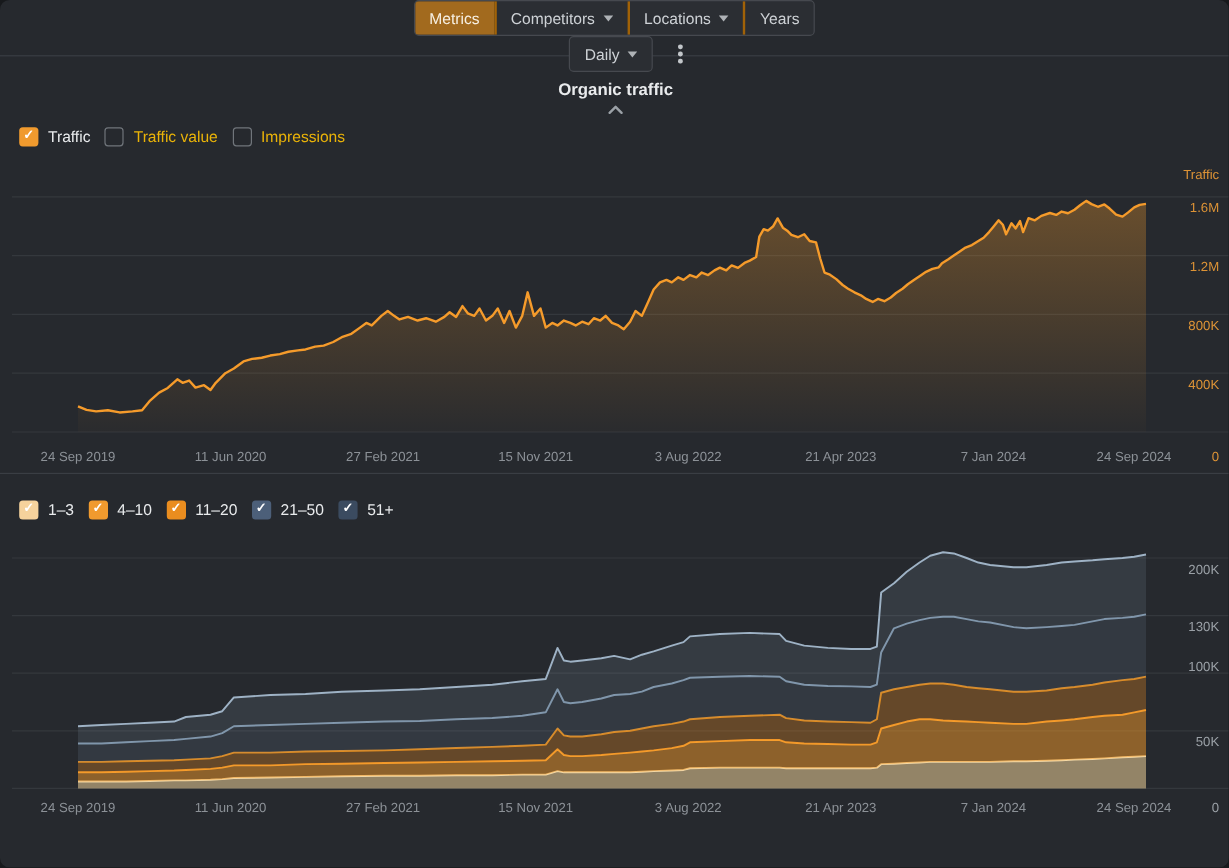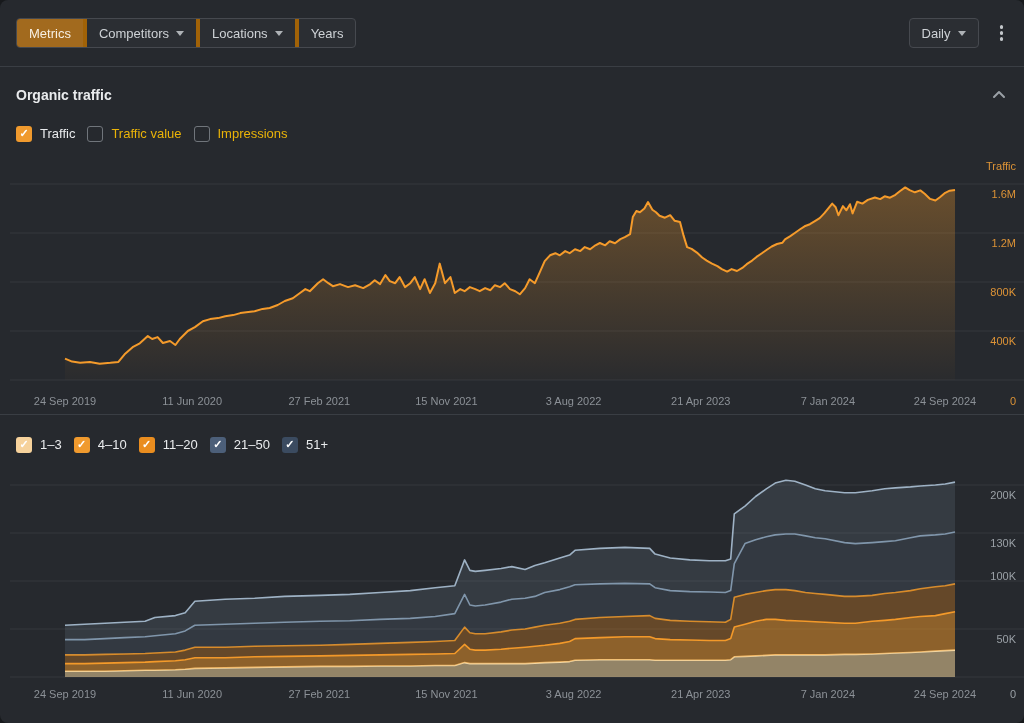--- a/index.html
+++ b/index.html
@@ -1,30 +1,30 @@
 <!DOCTYPE html>
 <html><head>
 <meta charset="utf-8">
 <style>
   html,body{margin:0;padding:0;background:#17191c;font-family:"Liberation Sans",sans-serif;}
   .page{width:1024px;height:723px;background:#26292e;border-radius:8px;overflow:hidden;position:relative;margin:0 auto;}
   
-  .toolbar{height:46px;border-bottom:1px solid #3a3e44;display:flex;align-items:center;justify-content:space-between;padding:10px 16px;box-sizing:content-box;}
+  .toolbar{height:46px;border-bottom:1px solid #3a3e44;display:flex;align-items:center;justify-content:space-between;padding:0 16px;box-sizing:content-box;flex-direction:column;}
   .tb-left,.tb-right{display:flex;align-items:center;}
   .btn-group{display:flex;border:1px solid #46494f;border-radius:4px;overflow:hidden;height:28px;background:#2b2e33;}
-  .seg{display:flex;align-items:center;gap:7px;padding:0 12px;font-size:13px;color:#ced2d6;background:transparent;border:none;border-left:4px solid #a16207;cursor:pointer;height:100%;font-family:inherit;white-space:nowrap;}
+  .seg{display:flex;align-items:center;gap:7px;padding:0 12px;font-size:13px;color:#ced2d6;background:transparent;border:none;border-left:2px solid #a16207;cursor:pointer;height:100%;font-family:inherit;white-space:nowrap;}
   .seg:first-child{border-left:none;}
   .seg.selected{background:#a26a1e;color:#f7f0e3;}
   .caret{width:0;height:0;border-left:4px solid transparent;border-right:4px solid transparent;border-top:5px solid #aeb2b6;display:inline-block;}
   .daily-group{margin-left:24px;}
   .kebab{margin-left:16px;display:flex;flex-direction:column;gap:2.5px;padding:6px 5px;cursor:pointer;background:none;border:none;}
   .kebab i{width:3.5px;height:3.5px;border-radius:50%;background:#c2c6ca;display:block;}
   
   .section-header{display:flex;justify-content:space-between;align-items:center;padding:18px 14px 0 16px;height:17px;}
-  .sh1{padding-top:19px;}
+  .sh1{padding-top:19px;flex-direction:column;}
   .section-title{font-size:14px;font-weight:bold;color:#e9ebed;line-height:16px;}
   .collapse-btn{background:none;border:none;cursor:pointer;padding:2px 4px;}
   .legend{display:flex;gap:12px;padding:22px 16px 0;align-items:center;height:17px;}
   .legend2{padding-top:21px;}
   .legend-item{display:flex;align-items:center;gap:8px;cursor:pointer;}
   .cb{width:16px;height:16px;border-radius:3px;display:flex;align-items:center;justify-content:center;box-sizing:border-box;flex:0 0 auto;}
   .cb.un{border:1.5px solid #70757b;background:transparent;}
   .cb .tick{color:#ffffff;font-size:11px;font-weight:bold;line-height:1;}
   .legend-label{font-size:13px;color:#e9ebed;}
   .legend-label.muted{color:#eab308;}

